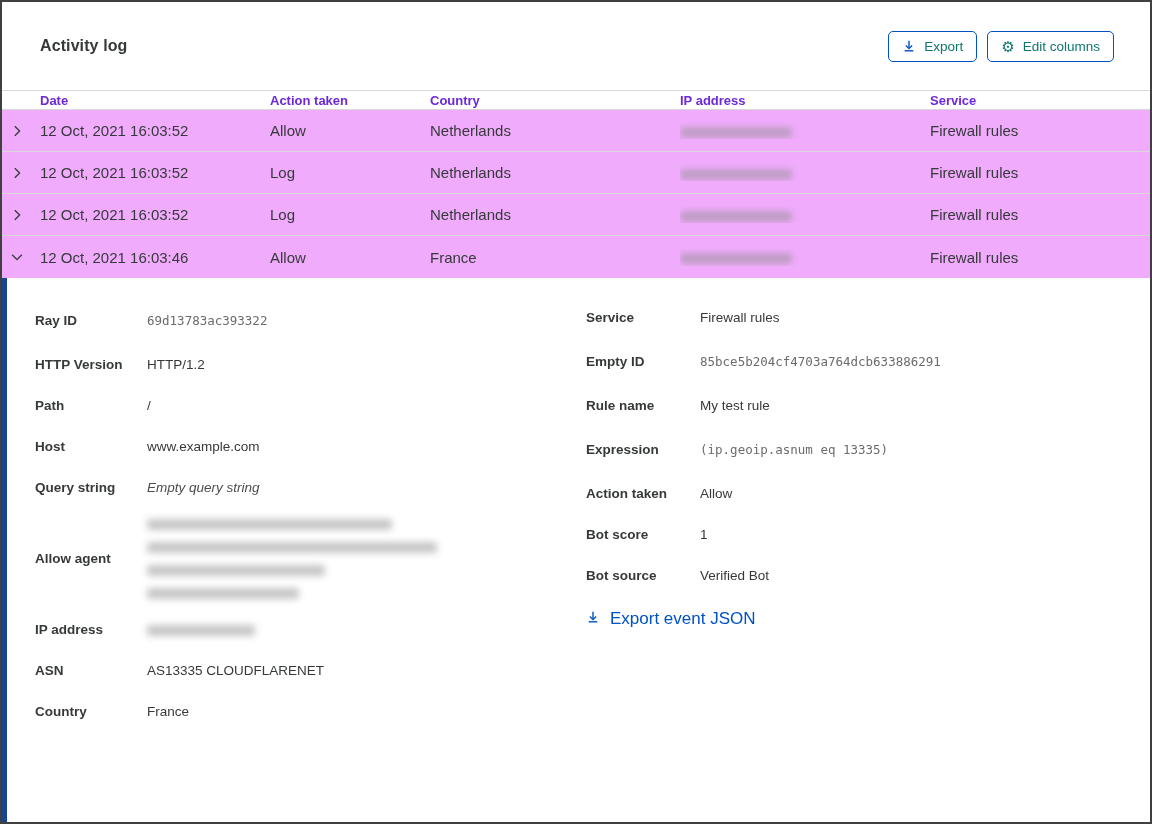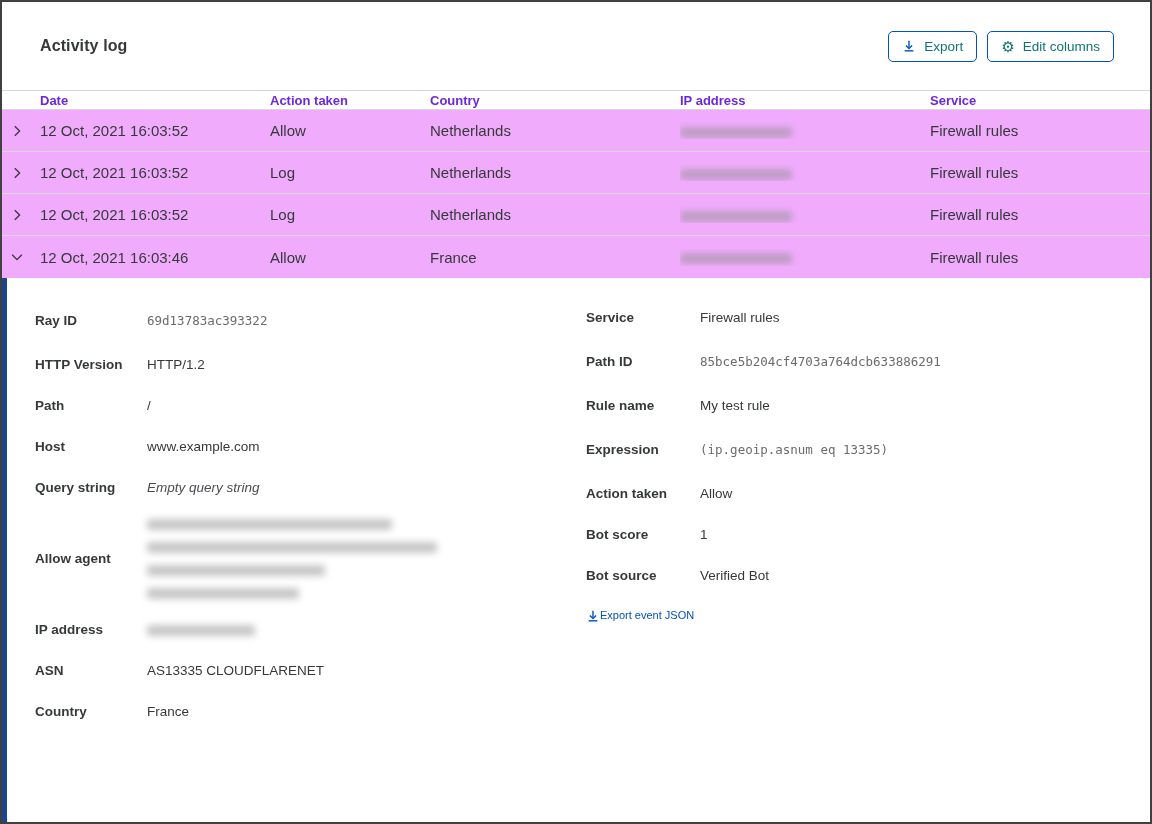--- a/index.html
+++ b/index.html
@@ -63,22 +63,22 @@
   .field-value { font-size:13.5px; line-height:20px; color:#36393a; }
   .field-value.mono {
     font-family:"DejaVu Sans Mono", monospace; font-size:12.5px;
     color:#6b6b6e; line-height:26px; max-width:252px; word-break:break-all;
   }
   .field-value.italic { font-style:italic; color:#4a4d50; }
   .redacted-lines .redacted { display:block; margin-bottom:12px; filter:blur(3.5px); }
   .redacted-lines .redacted:last-child { margin-bottom:0; }
 
   .export-json-link {
-    display:inline-flex; 
-    color:#0051c3; font-size:11px; cursor:pointer; margin-top:2px;
+    display:inline-flex; align-items:center; gap:10px;
+    color:#0051c3; font-size:17px; cursor:pointer; margin-top:2px;
     text-decoration:none;
   }
 </style>
 </head>
 <body>
 
 <div class="frame">
 
   <div class="topbar">
     <div class="page-title">Activity log</div>
@@ -207,21 +207,21 @@
           <div class="field-value">France</div>
         </div>
       </div>
     <div class="detail-col-right">
       <div id="detail-right">
           <div class="field">
             <div class="field-label">Service</div>
             <div class="field-value">Firewall rules</div>
           </div>
           <div class="field">
-            <div class="field-label">Path ID</div>
+            <div class="field-label">Empty ID</div>
             <div class="field-value mono">85bce5b204cf4703a764dcb633886291</div>
           </div>
           <div class="field">
             <div class="field-label">Rule name</div>
             <div class="field-value">My test rule</div>
           </div>
           <div class="field">
             <div class="field-label">Expression</div>
             <div class="field-value mono">(ip.geoip.asnum eq 13335)</div>
           </div>

